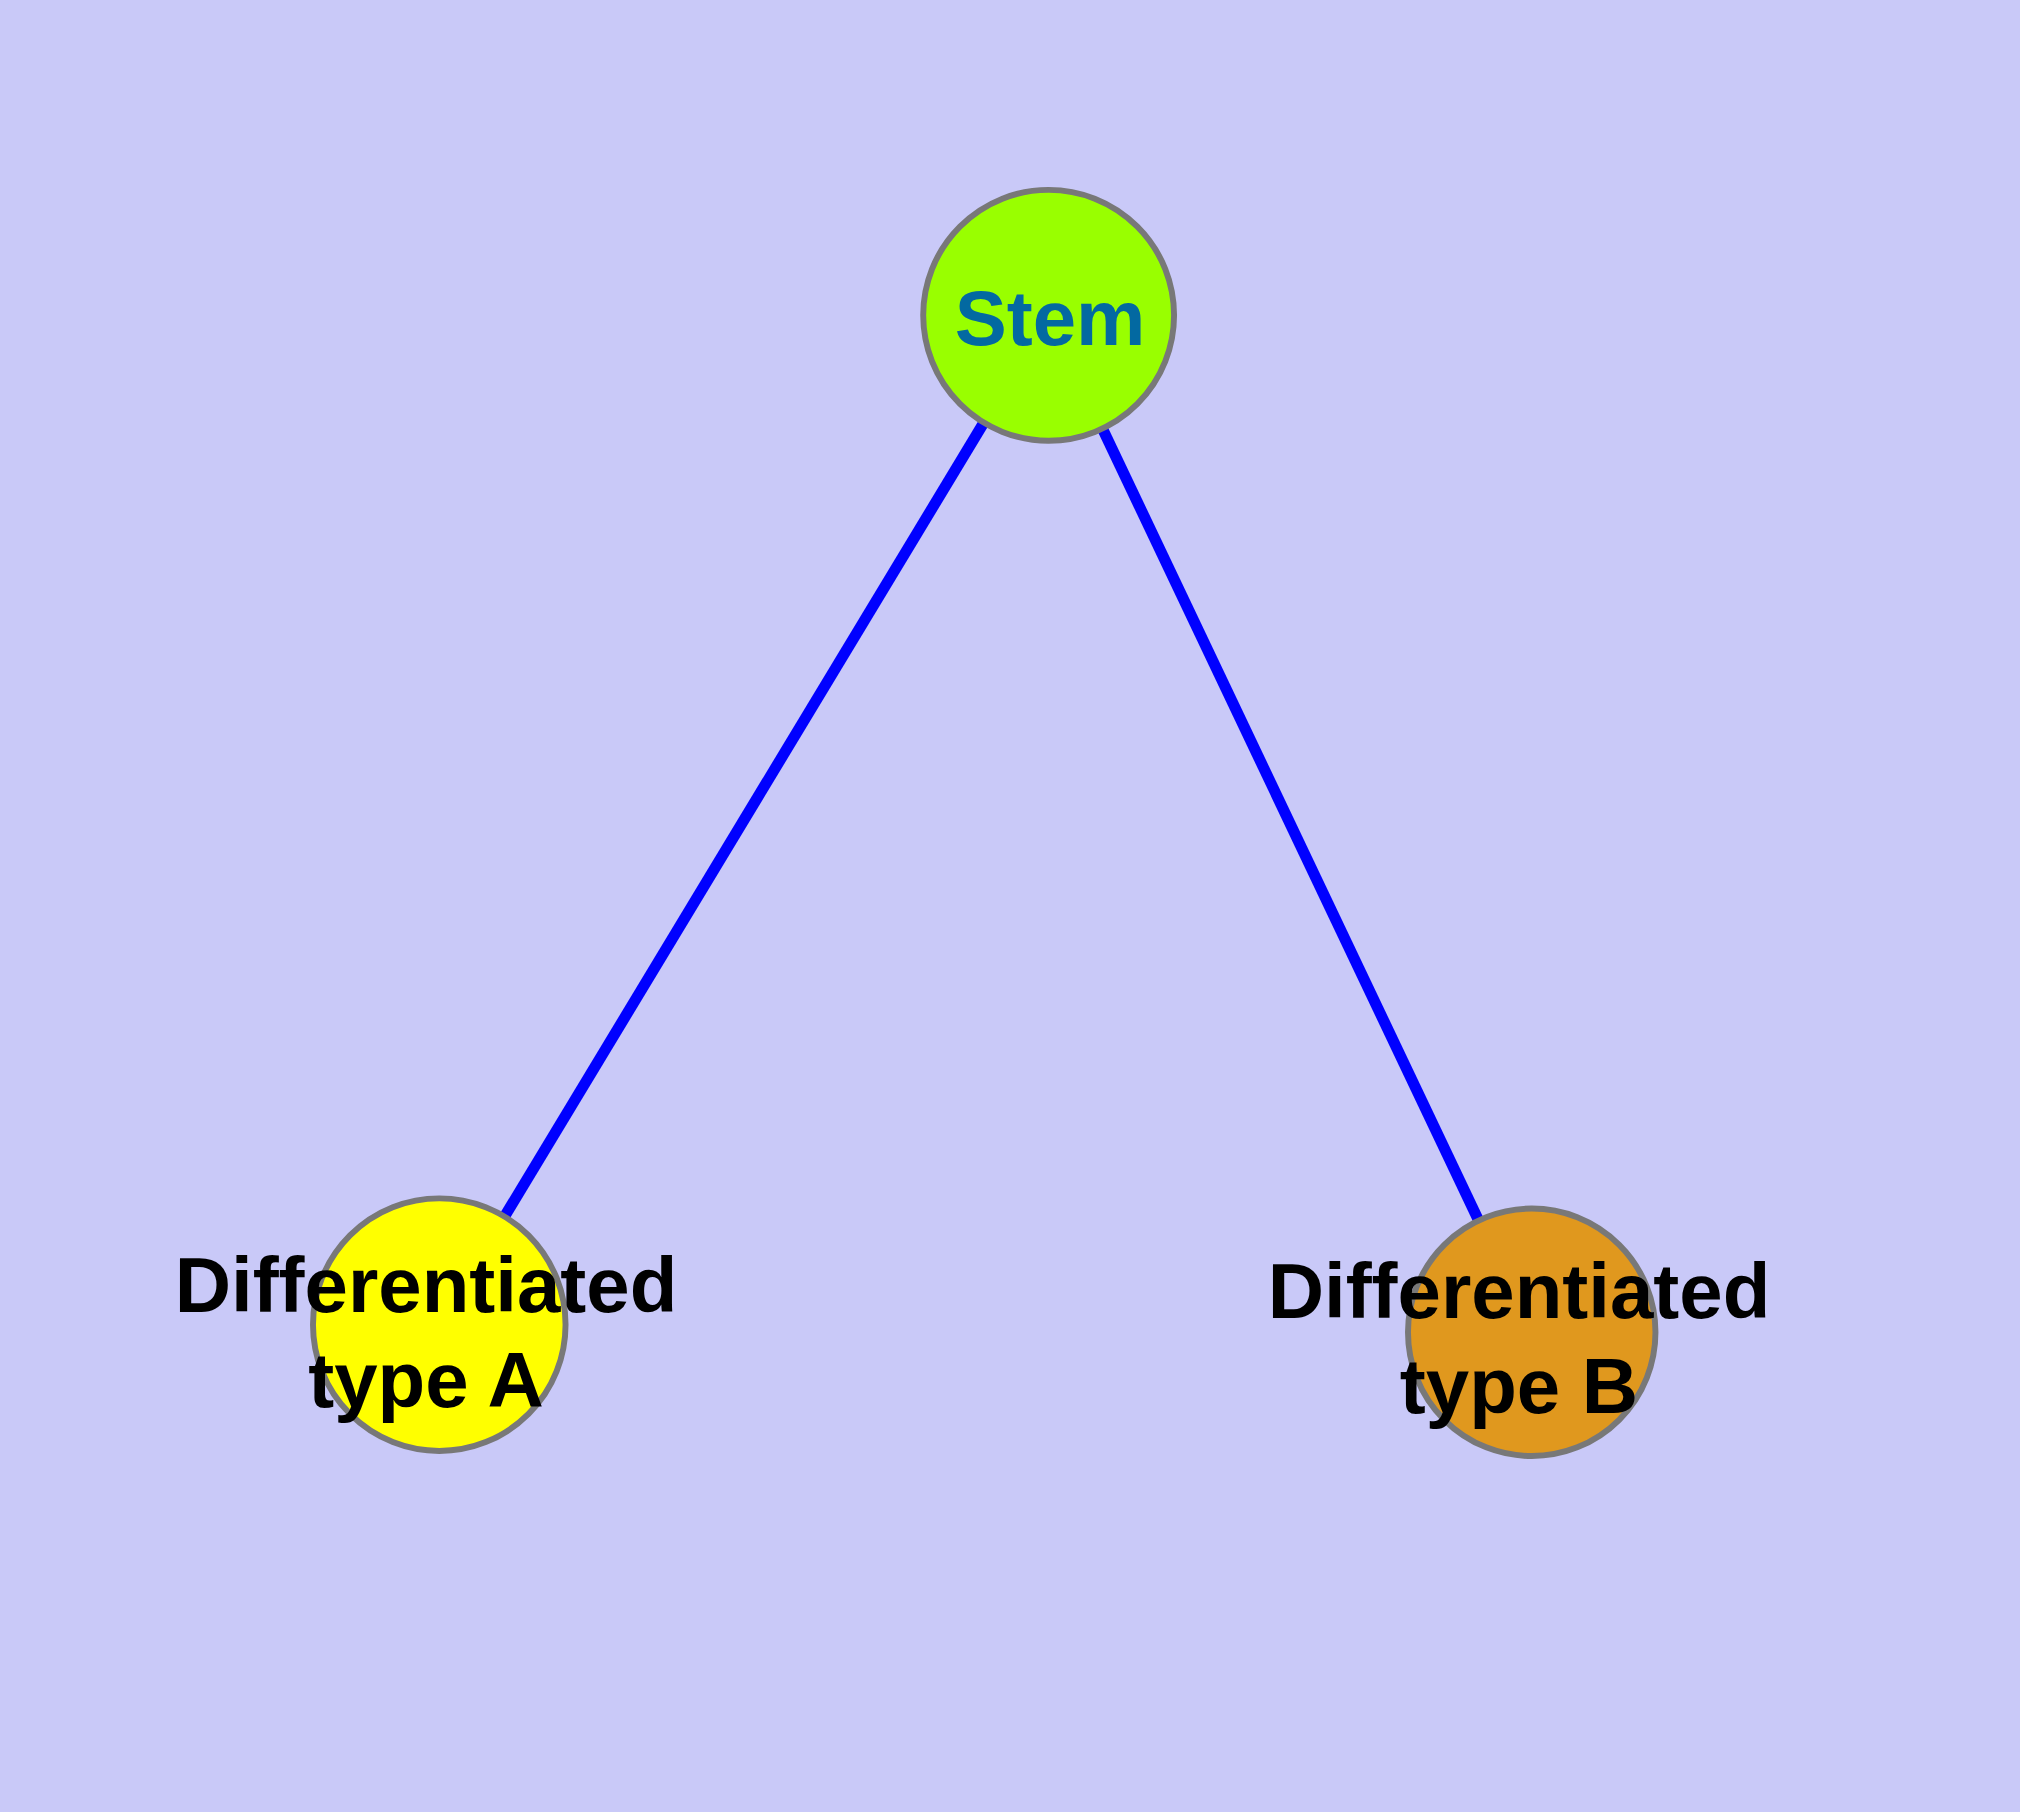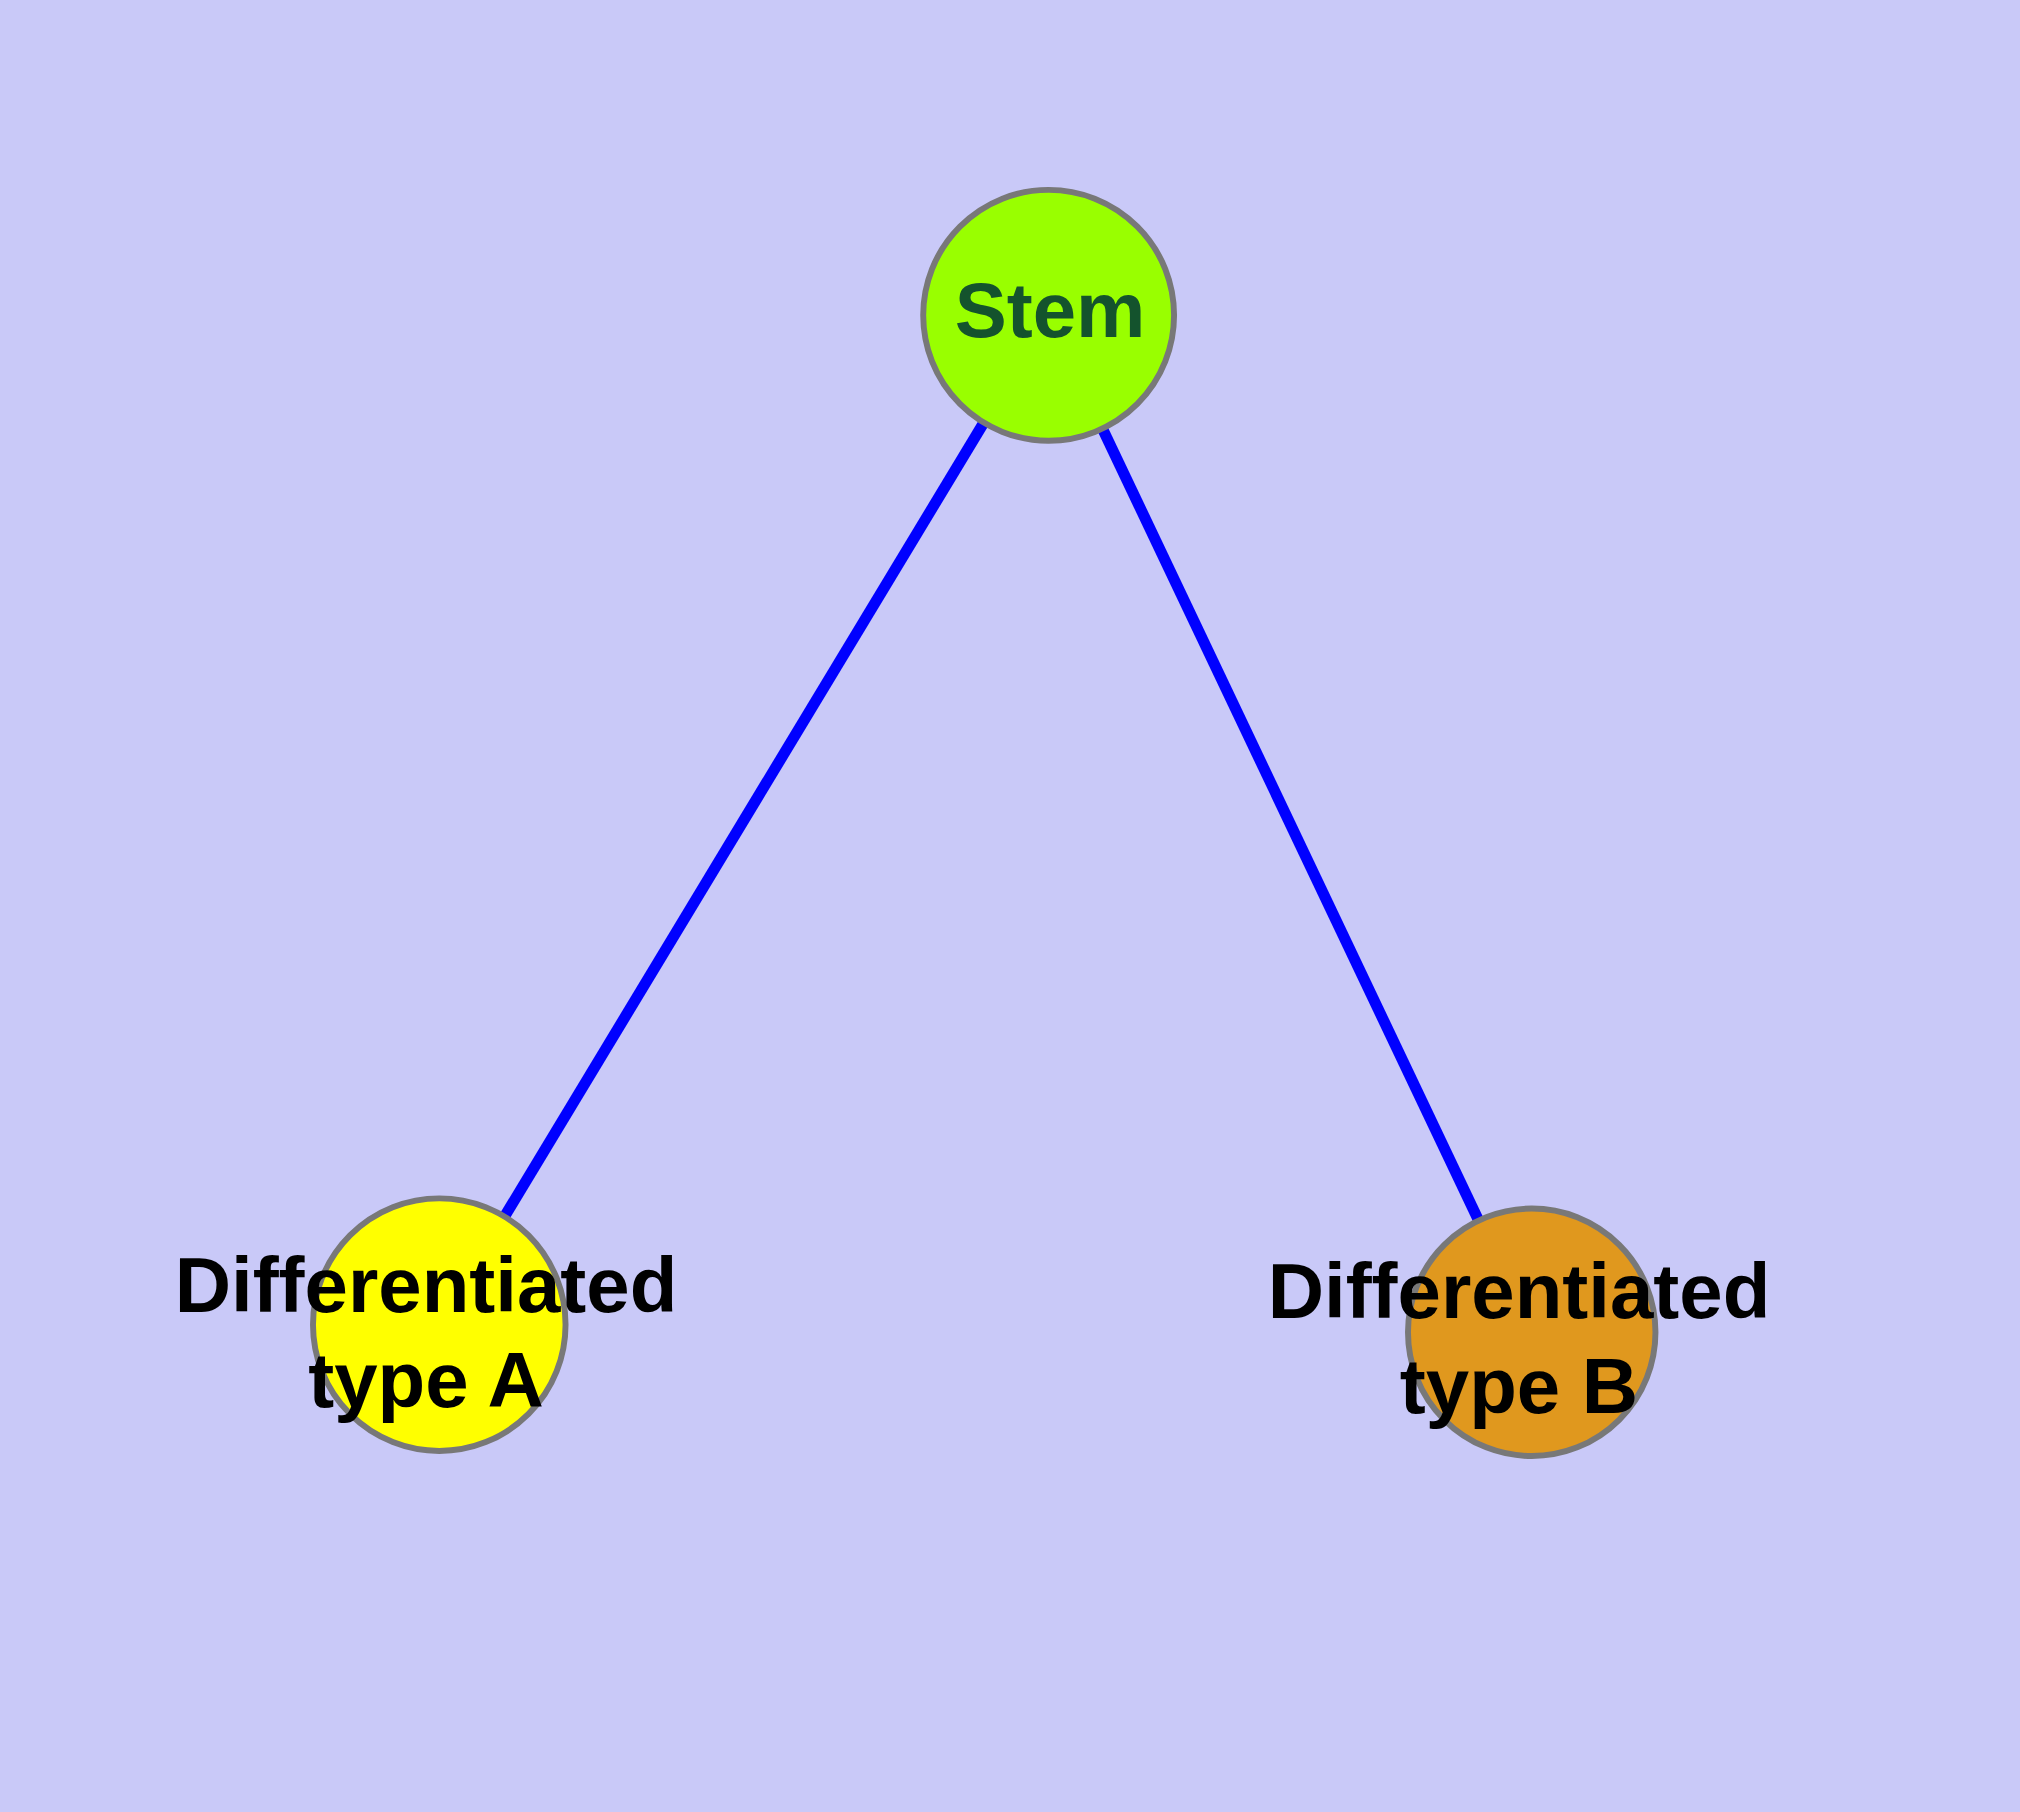--- a/index.html
+++ b/index.html
@@ -40,21 +40,21 @@
   <svg id="graph-svg" viewBox="0 0 2384 2138">
 
     <line x1="1237" y1="372" x2="518" y2="1563" stroke-width="13" stroke="#0000FF"></line>
     <line x1="1237" y1="372" x2="1807" y2="1572" stroke-width="13" stroke="#0000FF"></line>
 
     <circle cx="1237" cy="372" r="148" stroke-width="7" fill="#99FF00" stroke="#787878"></circle>
     <circle cx="518" cy="1563" r="149" stroke-width="7" fill="#FFFF00" stroke="#787878"></circle>
     <circle cx="1807" cy="1572" r="146" stroke-width="7" fill="#E0981E" stroke="#787878"></circle>
   </svg>
 
-  <div class="node-label" style="left: 1050px; top: 310px; color: #14532d; text-align: center;">Stem</div>
+  <div class="node-label" style="left: 1050px; top: 318px; color: #0369a1; text-align: center;">Stem</div>
 
   <div class="node-label" style="left: 426px; top: 1333px; color: rgb(0, 0, 0);">Differentiated
 type A</div>
 
   <div class="node-label" style="left: 1519px; top: 1339px; color: rgb(0, 0, 0);">Differentiated
 type B</div>
 
 </div>
 
 

